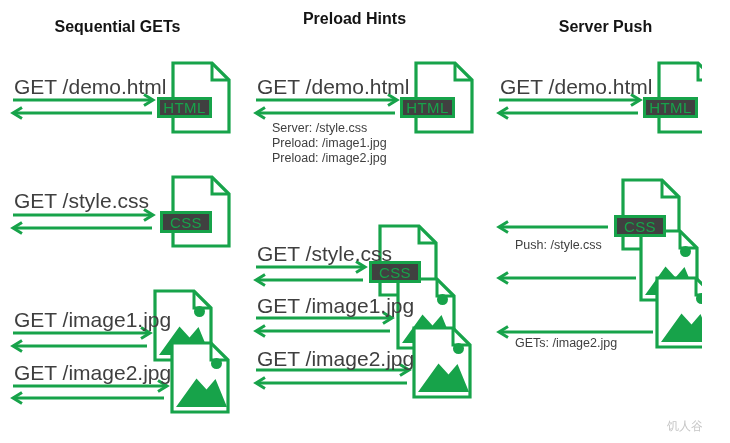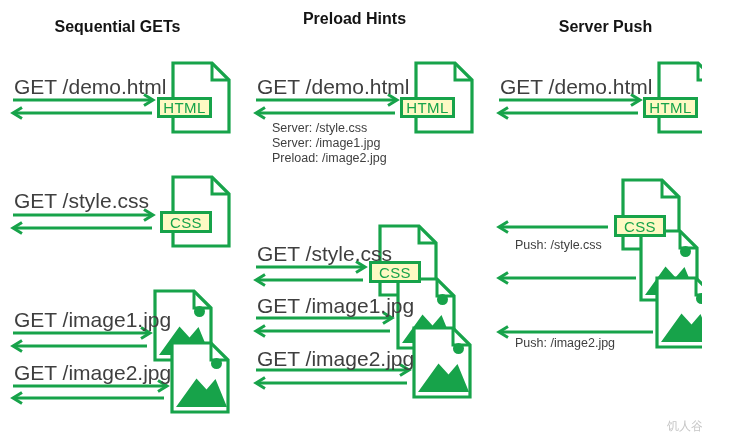--- a/index.html
+++ b/index.html
@@ -8,21 +8,21 @@
   .gfx{position:absolute;left:0;top:0;color:var(--green,#17a34a);}
   .arrow path{stroke:currentColor;stroke-width:3;fill:none;stroke-linejoin:miter;}
   .docbody{fill:#fff;stroke:currentColor;stroke-width:3.2;stroke-linejoin:miter;}
   .docfold{fill:none;stroke:currentColor;stroke-width:3;stroke-linejoin:miter;}
   .fillg{fill:currentColor;stroke:none;}
   .txt{position:absolute;white-space:nowrap;color:var(--text,#3f3f3f);line-height:1.15;z-index:2;}
   .hdr{font-size:16px;font-weight:700;color:var(--heading,#141414);text-align:center;width:205px;}
   .req{font-size:21px;}
   .hint{font-size:12.5px;}
   .filelabel{position:absolute;box-sizing:border-box;border:3px solid var(--green,#17a34a);
-             background:#fef9c3;color:var(--green,#17a34a);display:flex;align-items:center;
+             background:#404040;color:var(--green,#17a34a);display:flex;align-items:center;
              justify-content:center;font-size:15px;letter-spacing:0.4px;z-index:2;}
   .watermark{font-size:12px;color:var(--watermark_color,#c6c6c6);}
 </style>
 </head>
 <body>
 
 <div class="canvas">
 
   <svg class="gfx" width="730" height="443" viewBox="0 0 730 443">
     <defs>
@@ -145,29 +145,29 @@
   <div class="txt hdr" style="left:252px;top:10px;">Preload Hints</div>
   <div class="txt hdr" style="left:503px;top:18px;">Server Push</div>
 
   <div class="txt req" style="left:14px;top:75px;">GET /demo.html</div>
   <div class="txt req" style="left:14px;top:189px;">GET /style.css</div>
   <div class="txt req" style="left:14px;top:308px;">GET /image1.jpg</div>
   <div class="txt req" style="left:14px;top:361px;">GET /image2.jpg</div>
 
   <div class="txt req" style="left:257px;top:75px;">GET /demo.html</div>
   <div class="txt hint" style="left:272px;top:121px;">Server: /style.css</div>
-  <div class="txt hint" style="left:272px;top:136px;">Server: /image1.jpg</div>
+  <div class="txt hint" style="left:272px;top:136px;">Preload: /image1.jpg</div>
   <div class="txt hint" style="left:272px;top:151px;">Preload: /image2.jpg</div>
   <div class="txt req" style="left:257px;top:242px;">GET /style.css</div>
   <div class="txt req" style="left:257px;top:294px;">GET /image1.jpg</div>
   <div class="txt req" style="left:257px;top:347px;">GET /image2.jpg</div>
 
   <div class="txt req" style="left:500px;top:75px;">GET /demo.html</div>
   <div class="txt hint" style="left:515px;top:238px;text-align:center;">Push: /style.css</div>
-  <div class="txt hint" style="left:515px;top:336px;">Push: /image2.jpg</div>
+  <div class="txt hint" style="left:515px;top:336px;">GETs: /image2.jpg</div>
 
   <div class="filelabel" style="left:157px;top:97px;width:55px;height:21px;">HTML</div>
   <div class="filelabel" style="left:160px;top:211px;width:52px;height:22px;">CSS</div>
   <div class="filelabel" style="left:400px;top:97px;width:55px;height:21px;">HTML</div>
   <div class="filelabel" style="left:369px;top:261px;width:52px;height:22px;">CSS</div>
   <div class="filelabel" style="left:643px;top:97px;width:55px;height:21px;">HTML</div>
   <div class="filelabel" style="left:614px;top:215px;width:52px;height:22px;">CSS</div>
 
   <div class="txt watermark" style="left:667px;top:420px;">饥人谷前端</div>
 

